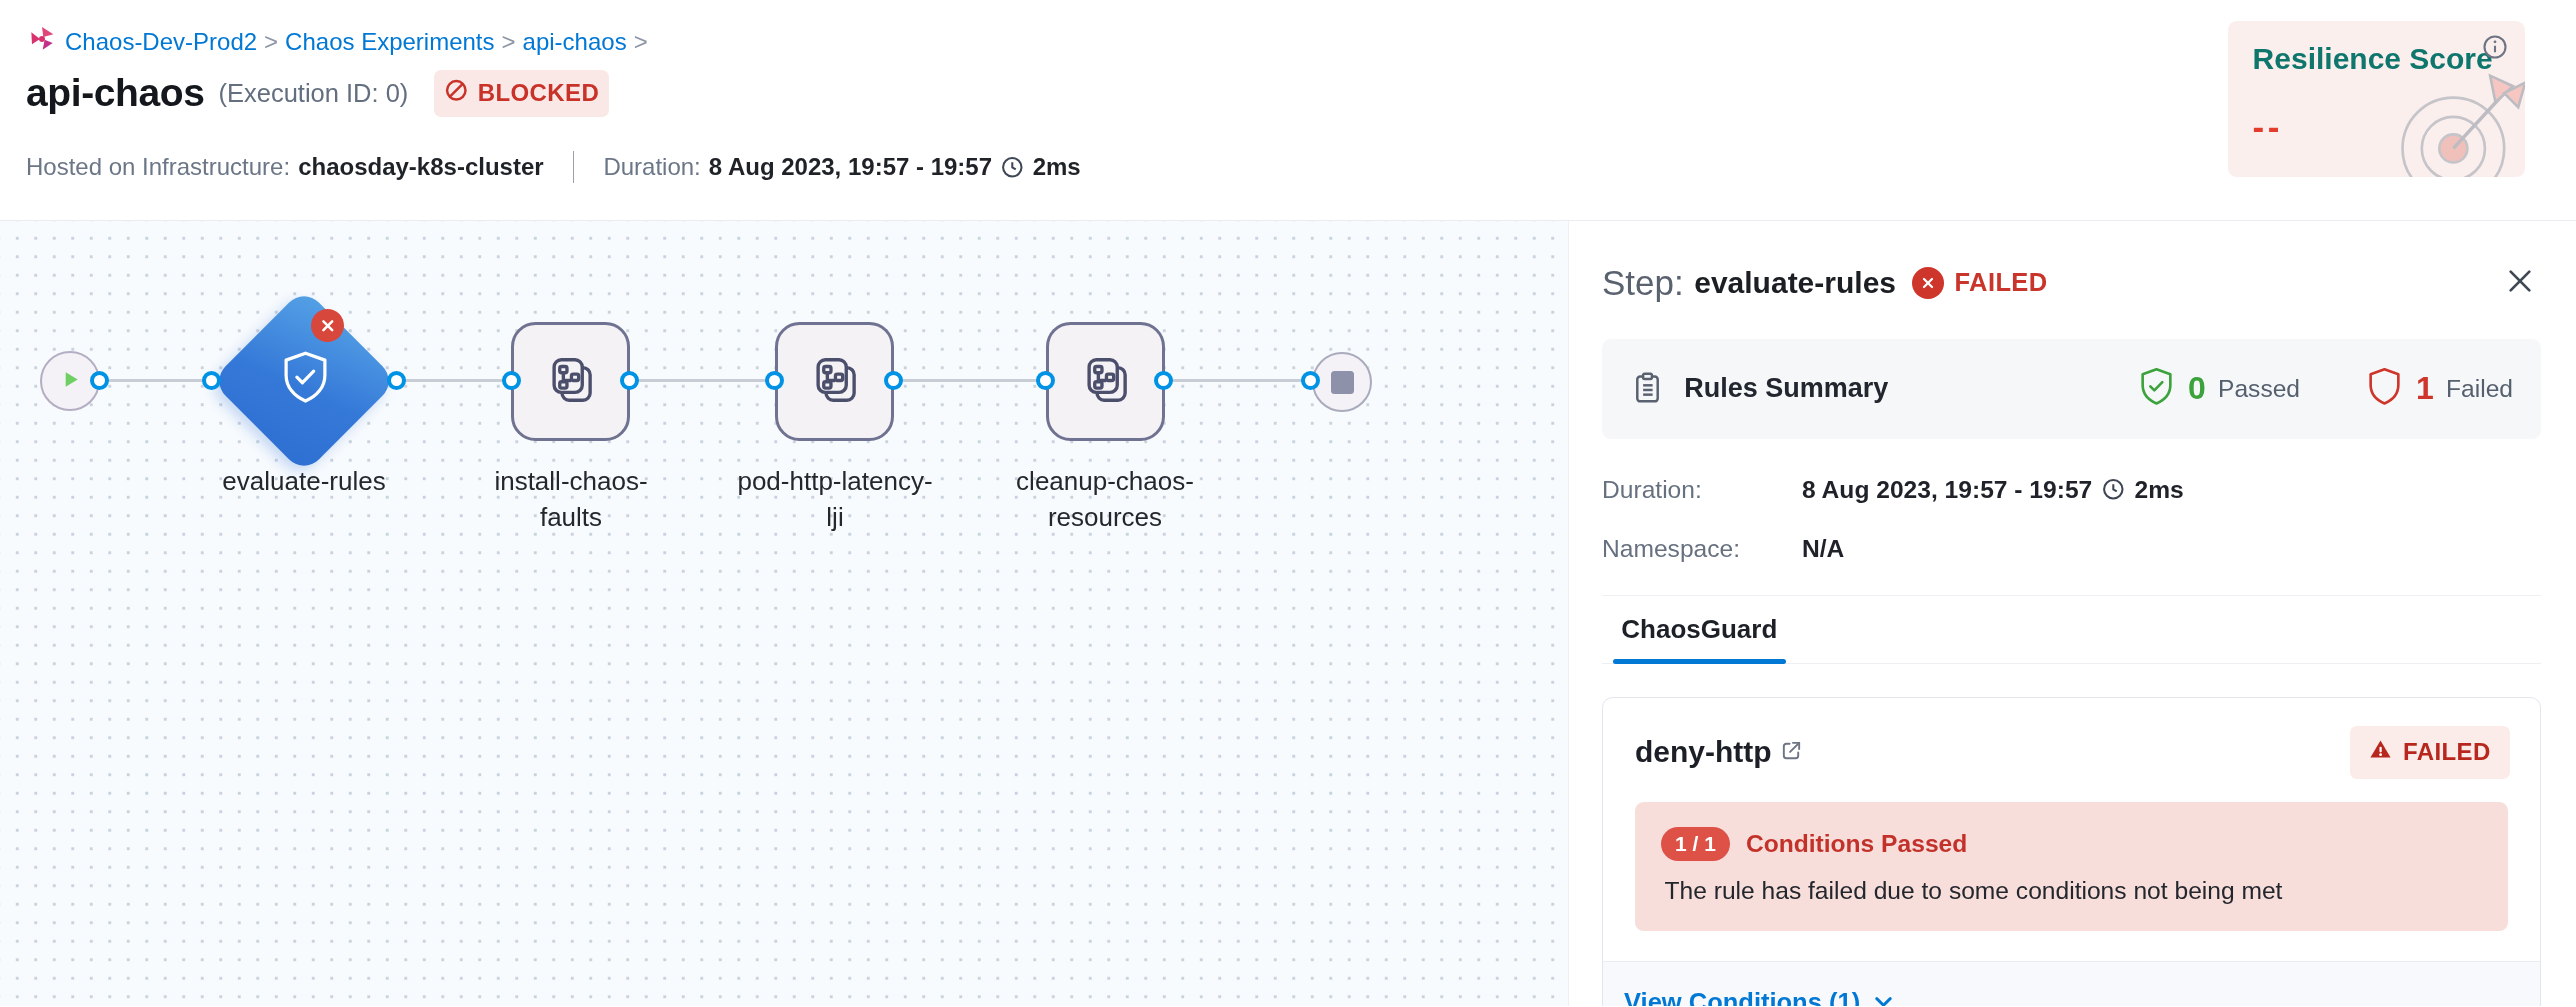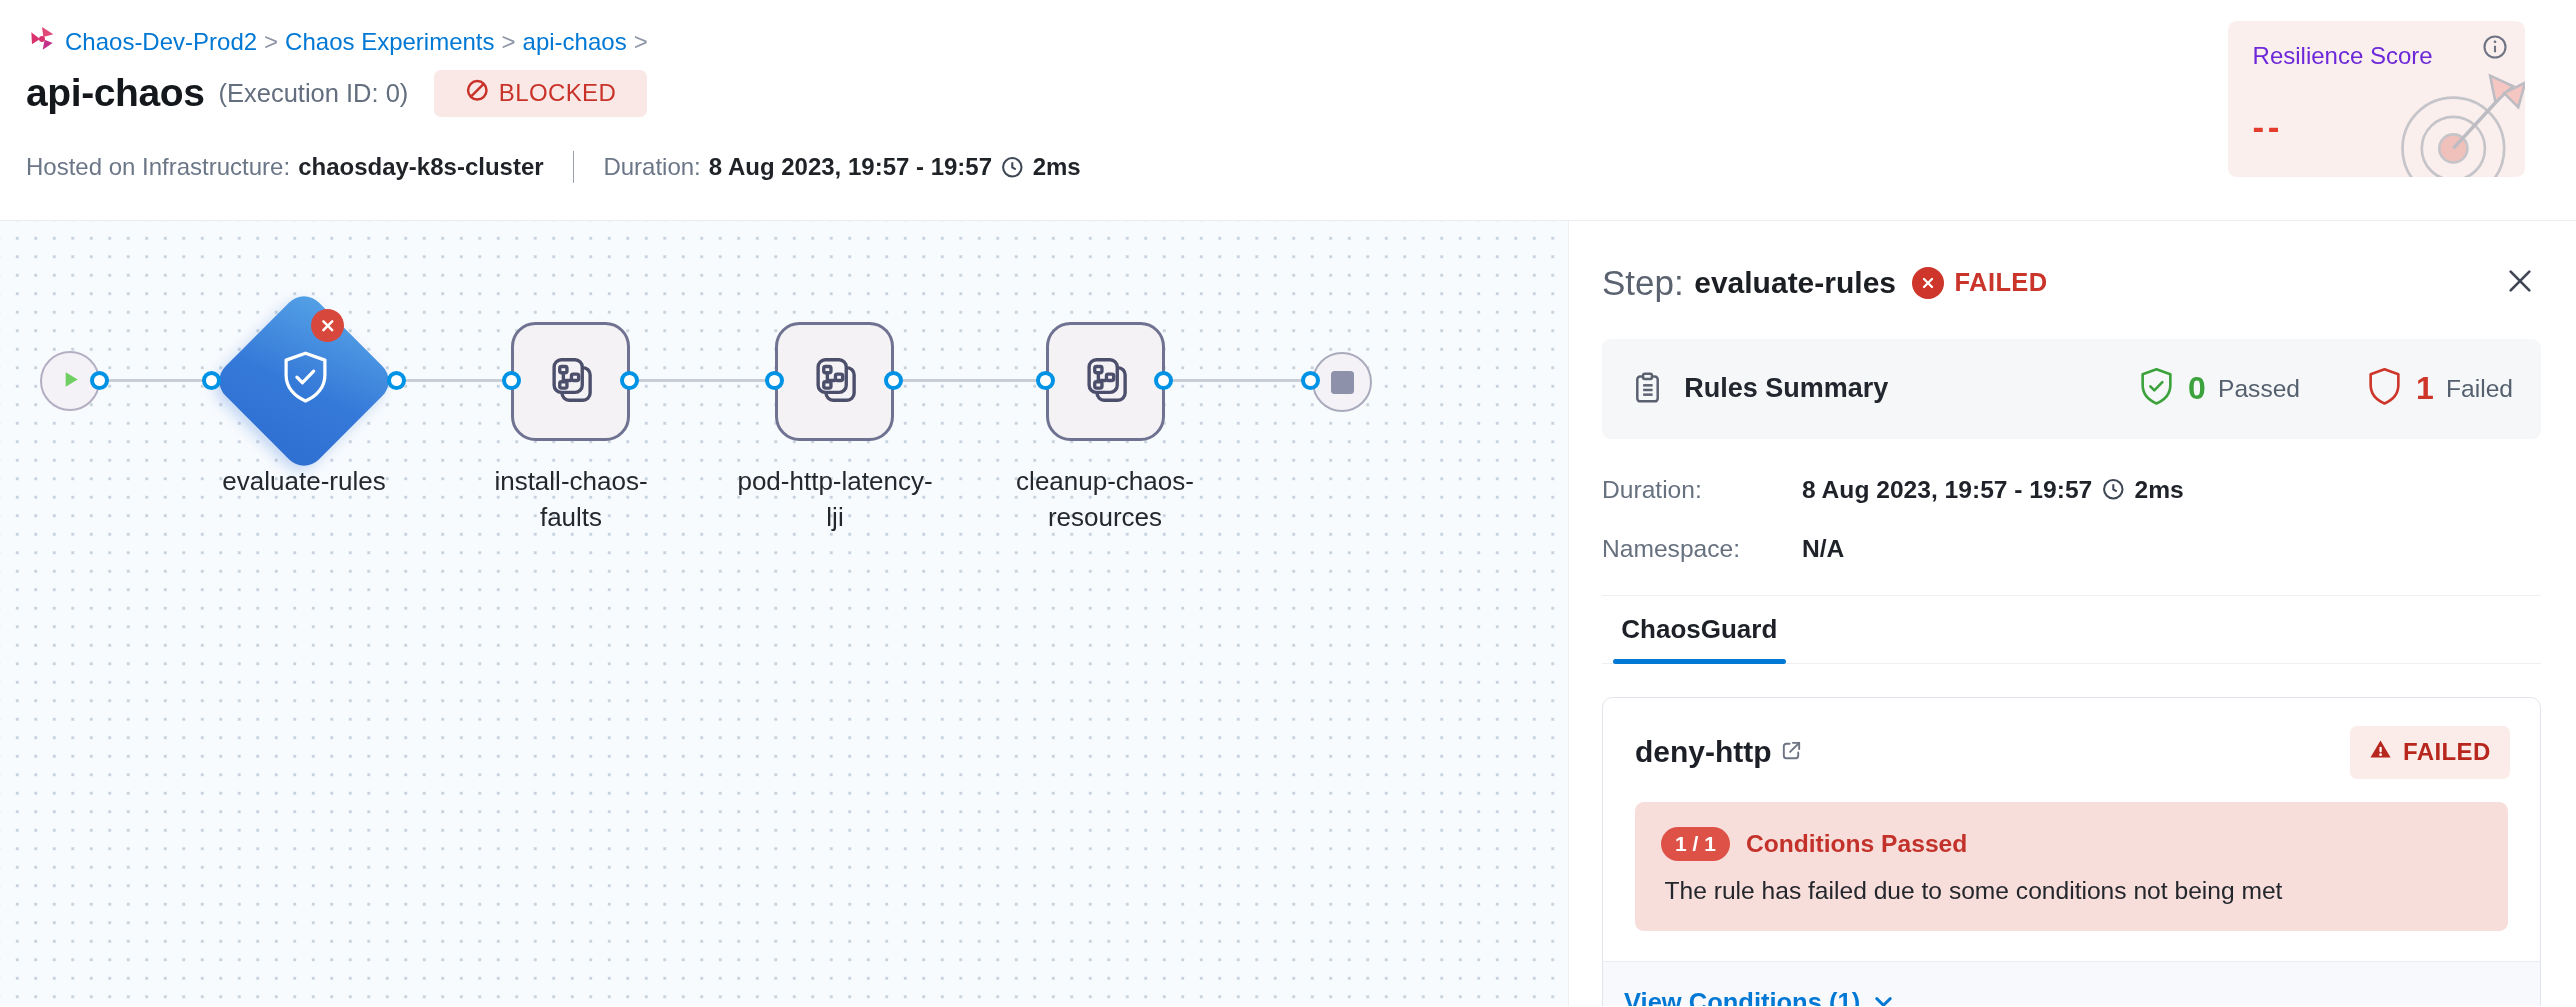--- a/index.html
+++ b/index.html
@@ -8,27 +8,27 @@
 
   
   .topbar{position:relative;height:221px;background:#fff;border-bottom:1.8px solid #e9ecf0;box-sizing:border-box;}
   .crumbs{position:absolute;left:26px;top:23px;display:flex;align-items:center;gap:7px;font-size:24px;}
   .crumb{color:#0278D5;cursor:pointer;}
   .crumb-sep{color:#8d95a6;}
   .title-row{position:absolute;left:26px;top:70px;display:flex;align-items:center;}
   .page-title{font-size:39px;font-weight:bold;color:#14171b;letter-spacing:-0.4px;}
   .exec-id{font-size:25.5px;color:#636e7e;margin-left:14px;}
   .blocked-badge{margin-left:26px;display:flex;align-items:center;gap:8.8px;background:#FAE8E6;
-       border-radius:7px;padding:8px 31px;color:#C83229;font-weight:normal;font-size:24px;letter-spacing:0.4px;}
+       border-radius:7px;padding:8px 10px;color:#C83229;font-weight:bold;font-size:24px;letter-spacing:0.4px;}
   .meta-row{position:absolute;left:26px;top:151px;display:flex;align-items:center;font-size:24px;color:#6b7687;gap:8px;}
   .meta-value{color:#1f2328;font-weight:bold;}
   .meta-div{width:1.8px;height:32px;background:#9aa1ad;margin:0 21px;}
 
   .res-card{position:absolute;right:51px;top:21px;width:297px;height:156px;background:#FAEFEC;border-radius:8.8px;overflow:hidden;}
-  .res-title{position:absolute;left:24.6px;top:21px;font-size:24px;font-weight:normal;color:#6d28d9;}
+  .res-title{position:absolute;left:24.6px;top:21px;font-size:30px;font-weight:bold;color:#0f766e;}
   .res-info{position:absolute;right:16px;top:12.3px;}
   .res-value{position:absolute;left:24.6px;top:86px;font-size:35px;font-weight:bold;color:#E33B2C;letter-spacing:3.5px;}
   .res-art{position:absolute;right:-16px;bottom:-23px;opacity:.55;}
 
   
   .main{display:flex;height:785px;}
   .canvas{position:relative;flex:1;background-color:#F8FBFE;
        background-image:radial-gradient(circle,#c9d3dd 1.5px,transparent 1.9px);
        background-size:18.5px 18.5px;background-position:8px 8px;}
   .panel{position:relative;width:1000px;background:#fff;box-sizing:border-box;

